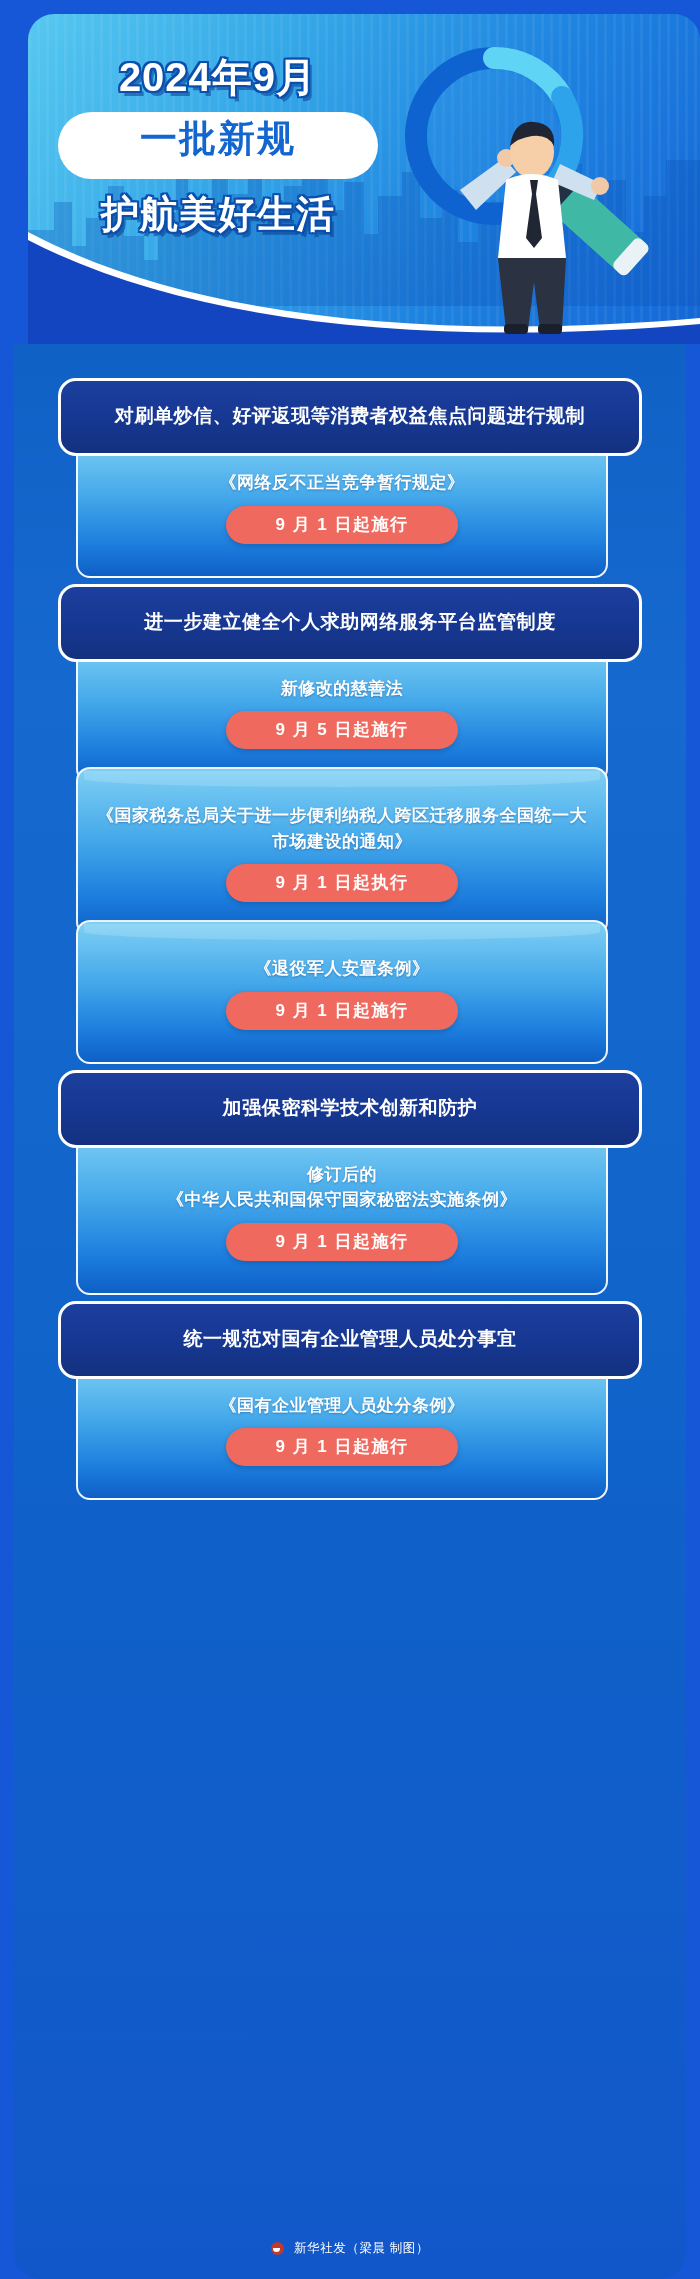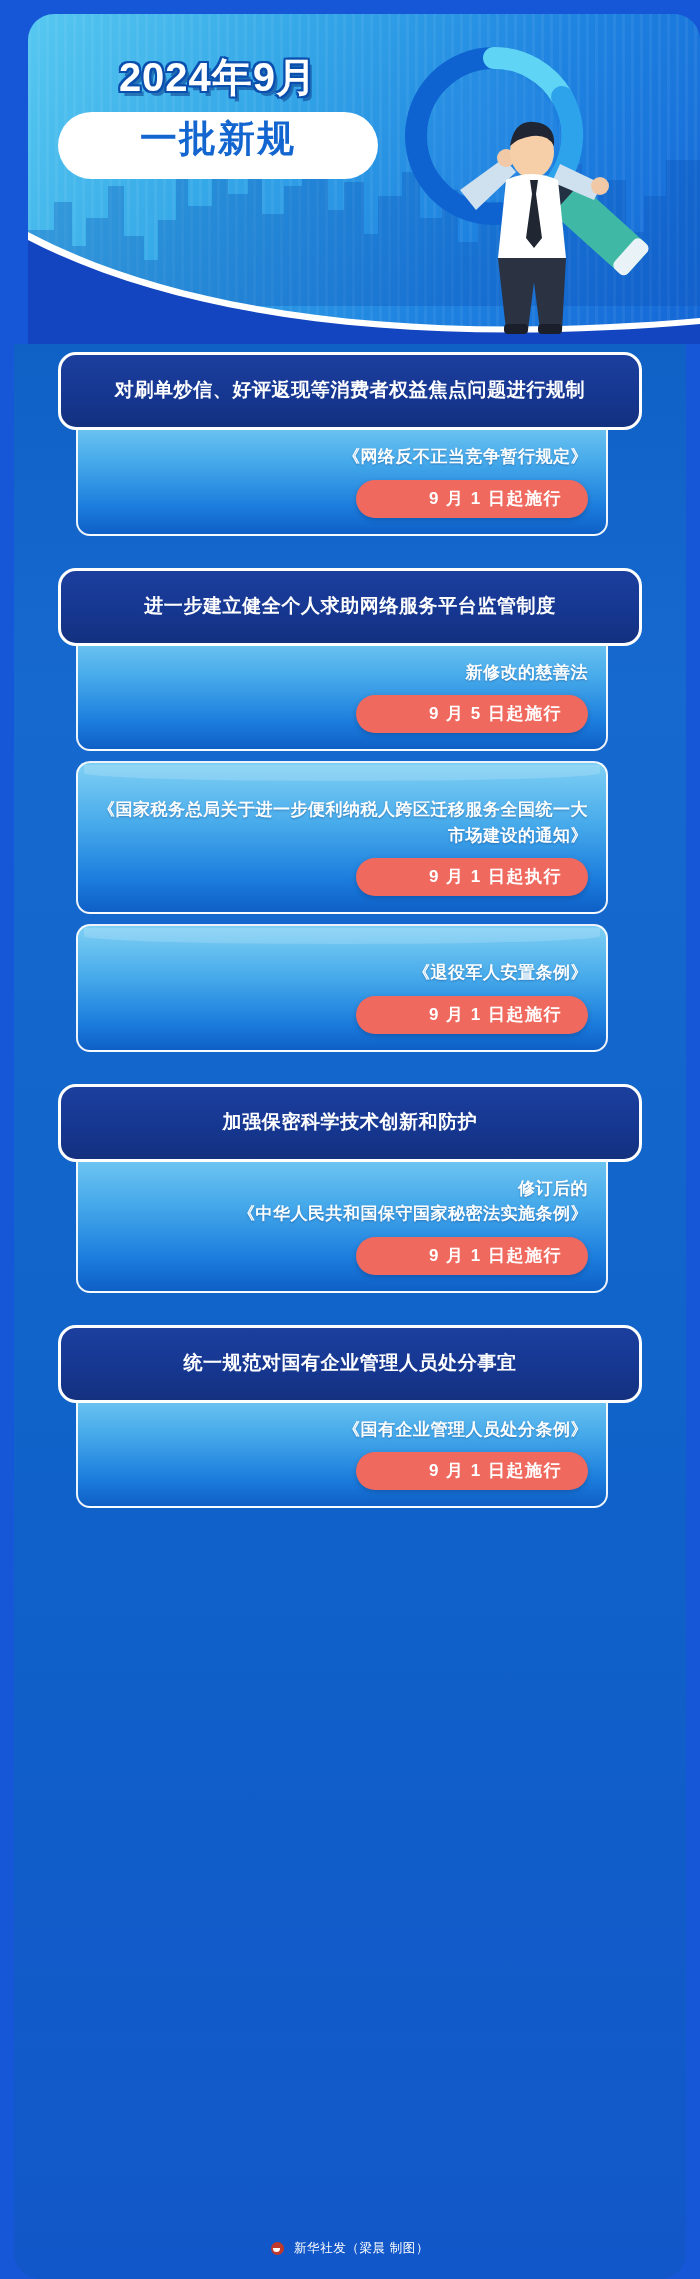--- a/index.html
+++ b/index.html
@@ -106,38 +106,38 @@
     left: 14px;
     top: 344px;
     width: 672px;
     bottom: 0;
     background: linear-gradient(180deg, #1061c6 0%, #1669cf 18%, #0f63c9 55%, #1257c9 100%);
     border-radius: 0 0 26px 26px;
   }
 
   .cards {
     position: absolute;
-    left: 0; right: 0; top: 8px;
+    left: 0; right: 0; top: 34px;
     padding: 0 44px;
     display: flex;
     flex-direction: column;
-    gap: 32px;
+    gap: 6px;
   }
 
   .card { position: relative; }
 
   
   .card-lower {
     position: relative;
     margin: -22px 34px 0 18px;
     border-radius: 14px;
     border: 2px solid rgba(255,255,255,0.92);
     background: linear-gradient(180deg, #7fd0f4 0%, #45a9ea 42%, #1c7ddd 78%, #0e5fc6 100%);
-    padding: 34px 18px 16px;
-    text-align: right;
+    padding: 34px 18px 32px;
+    text-align: center;
   }
   .card-lower::before {
     content: "";
     position: absolute;
     left: 6px; right: 6px; top: 2px; height: 16px;
     border-radius: 0 0 60% 60%;
     background: rgba(255,255,255,0.16);
     pointer-events: none;
   }
 
@@ -311,20 +311,21 @@
           <rect x="174" y="300" width="24" height="10" rx="4" fill="#1a1f2b"></rect>
         </g>
       </svg>
     </div>
 
     <div class="header-title">
       <div class="line1">2024年9月</div>
       <div class="line2-pill">
         <div class="line2">一批新规</div>
       </div>
+      <div class="line3">护航美好生活</div>
     </div>
   </div>
 
   <div class="body-area">
 
     <div class="cards">
 
       <div class="card">
         <div class="card-title">对刷单炒信、好评返现等消费者权益焦点问题进行规制</div>
         <div class="card-lower">

